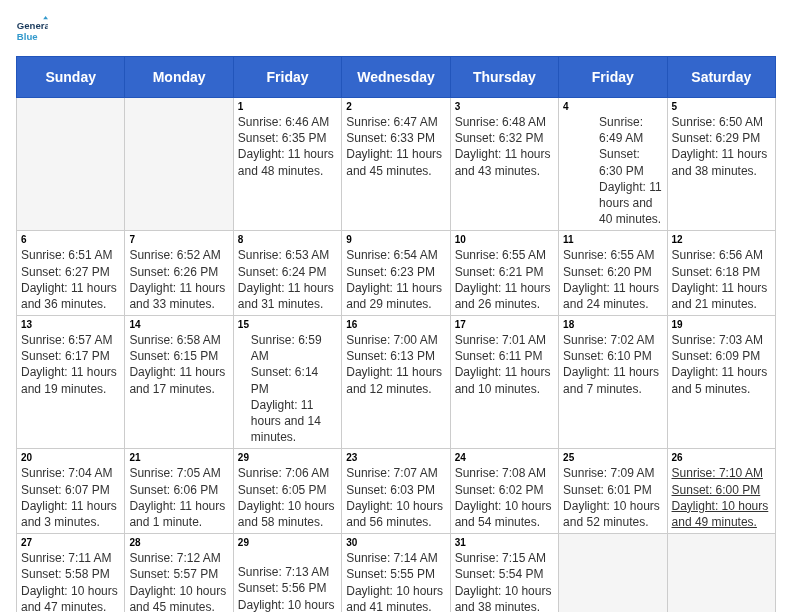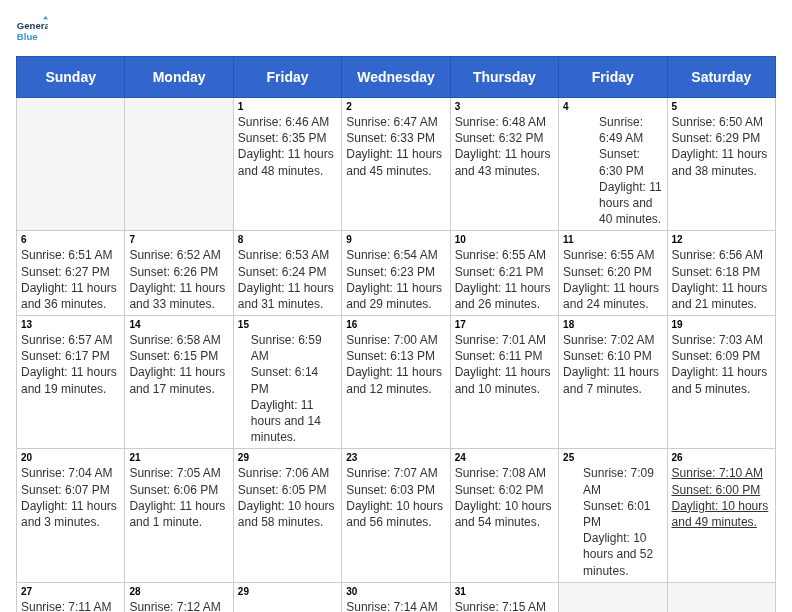--- a/index.html
+++ b/index.html
@@ -279,21 +279,21 @@
 Daylight: 10 hours and 56 minutes.</div>
           </td>
           <td>
             <span class="day-number">24</span>
             <div class="day-info" style="white-space: pre-line;">Sunrise: 7:08 AM
 Sunset: 6:02 PM
 Daylight: 10 hours and 54 minutes.</div>
           </td>
           <td>
             <span class="day-number">25</span>
-            <div class="day-info" style="white-space: pre-line; margin-left: 20px;">Sunrise: 7:09 AM
+            <div class="day-info" style="white-space: pre-line;">Sunrise: 7:09 AM
 Sunset: 6:01 PM
 Daylight: 10 hours and 52 minutes.</div>
           </td>
           <td>
             <span class="day-number">26</span>
             <div class="day-info" style="white-space: pre-line; text-decoration: underline;">Sunrise: 7:10 AM
 Sunset: 6:00 PM
 Daylight: 10 hours and 49 minutes.</div>
           </td>
         </tr>

